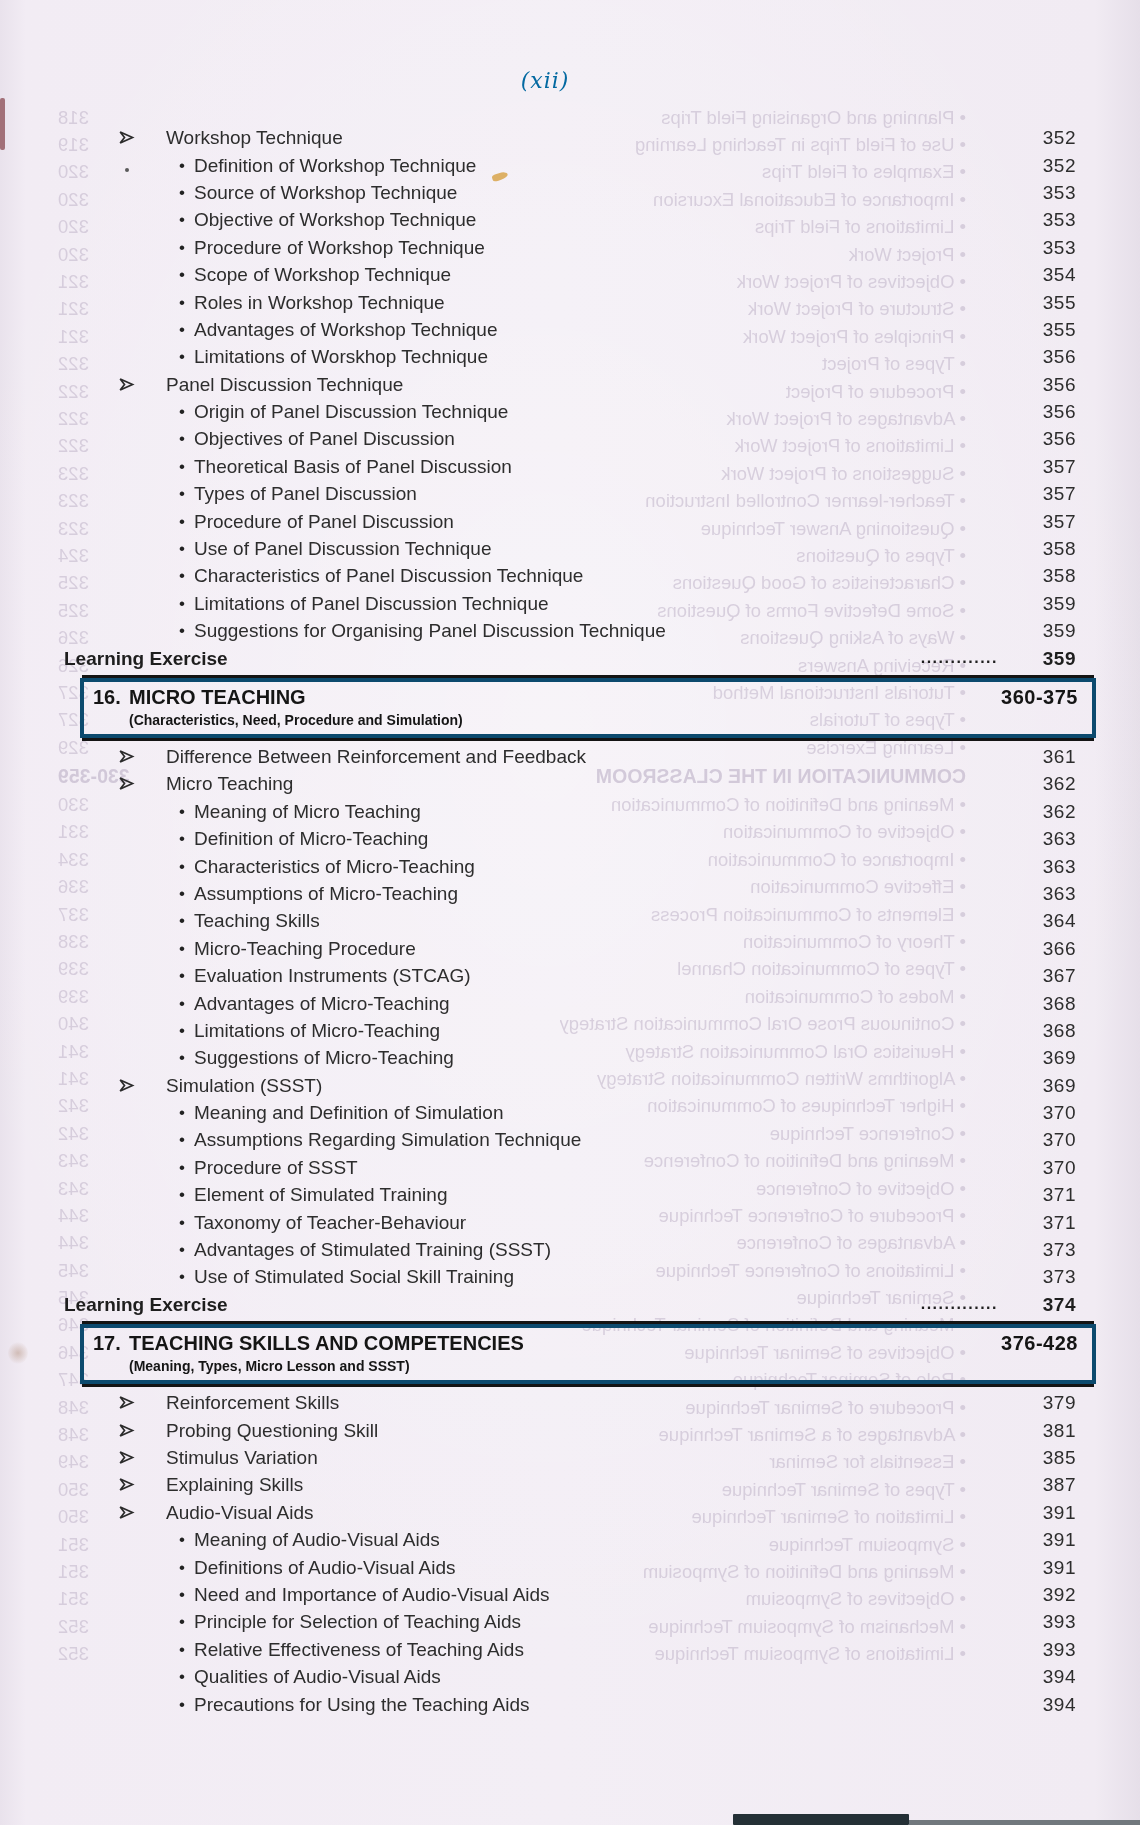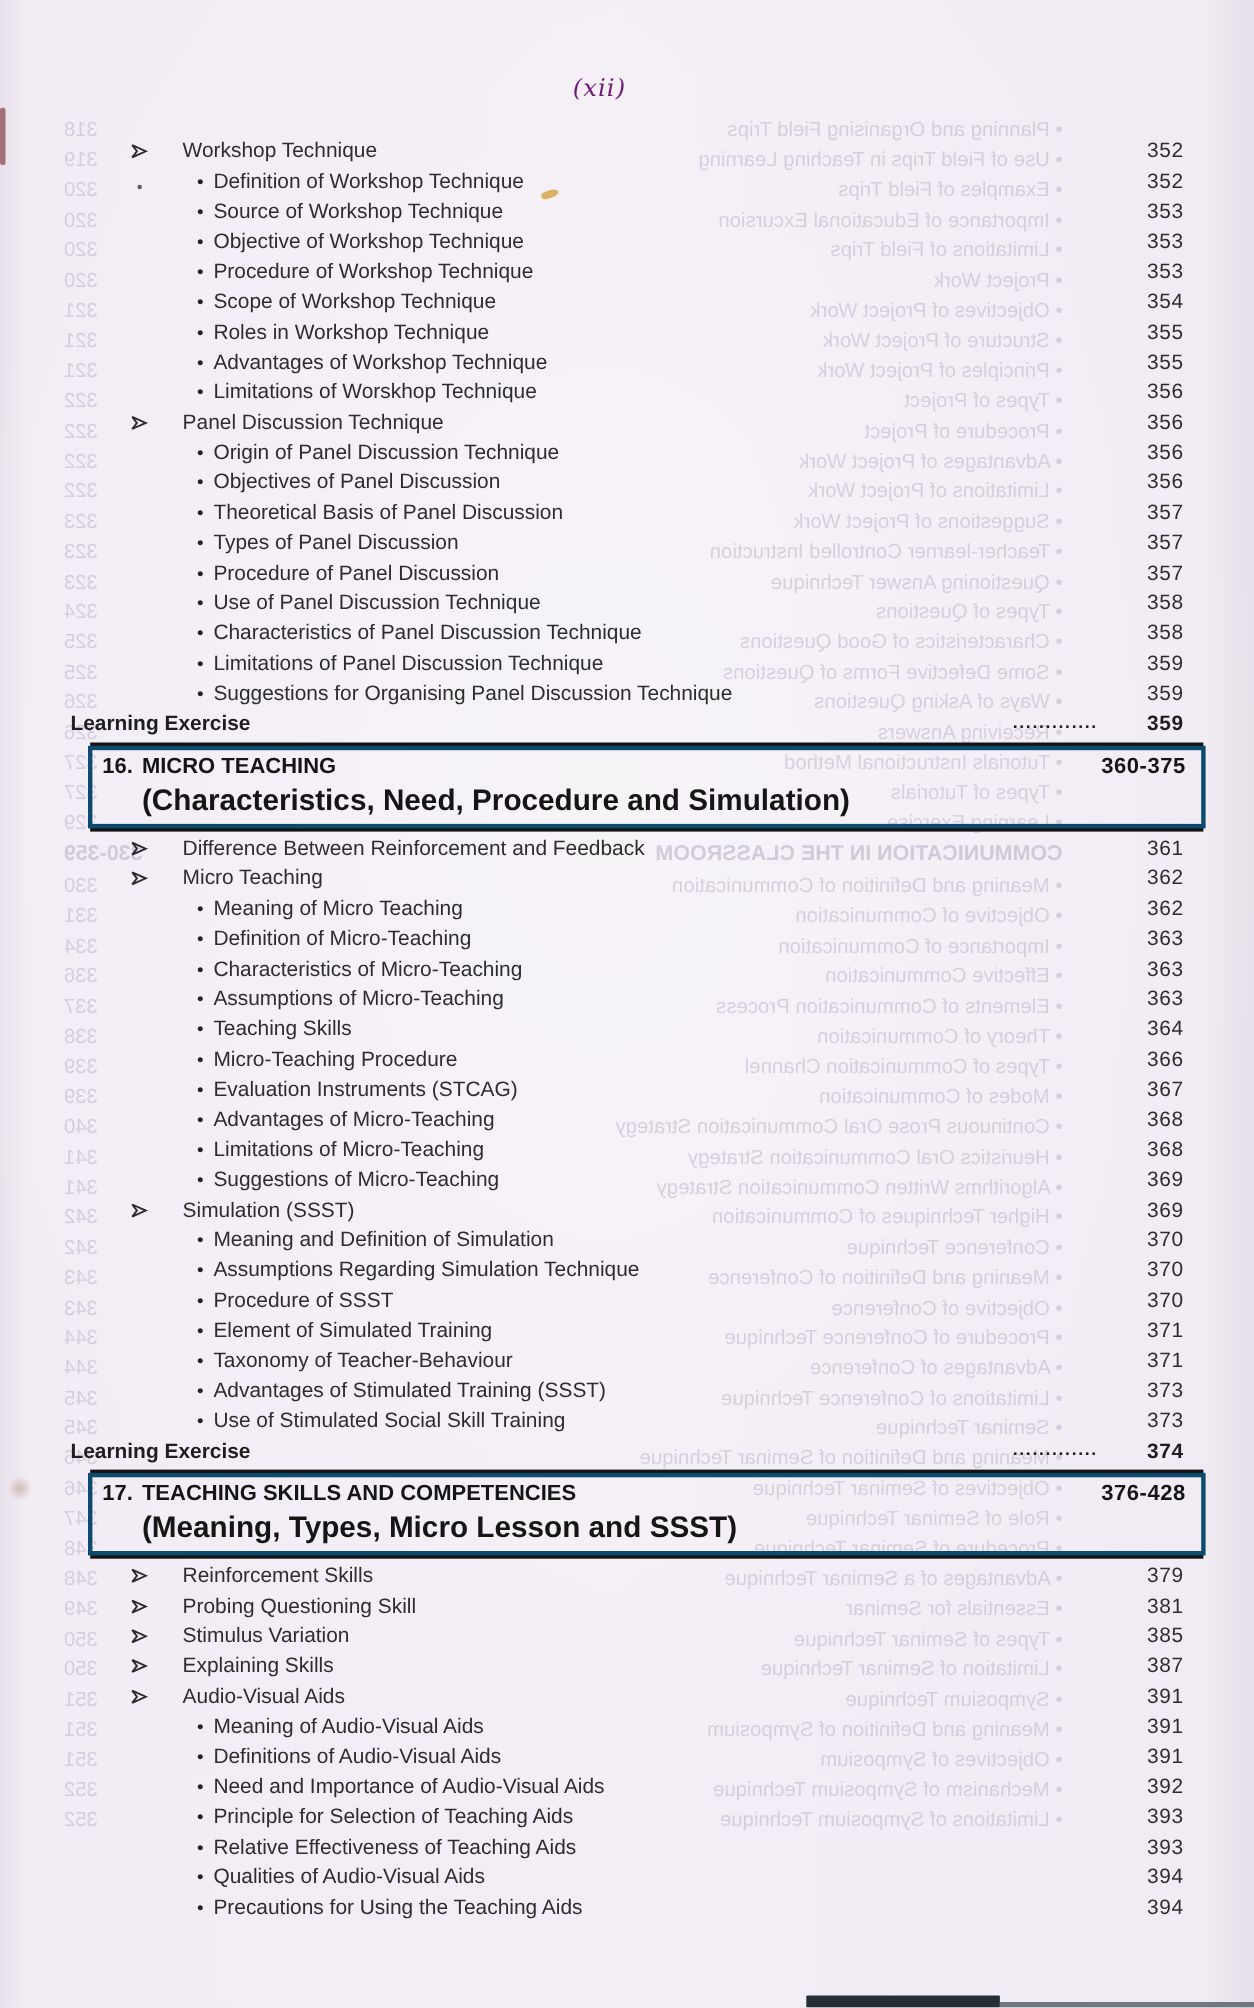--- a/index.html
+++ b/index.html
@@ -21,21 +21,21 @@
     font-size:18.5px;
   }
   .ghost .grow{display:flex;align-items:center;height:27.4px;white-space:nowrap;}
   .ghost .grow .glabel{overflow:hidden;}
   .ghost .grow .gnum{margin-left:auto;padding-left:12px;}
   .ghost .ghead{font-weight:bold;font-size:19.5px;color:#b7aac2;height:30px;}
   
   .folio{
     position:absolute;top:68px;left:0;width:1090px;text-align:center;z-index:3;
     font-family:"DejaVu Serif","Liberation Serif",serif;font-style:italic;
-    font-size:22px;letter-spacing:1px;color:#701a75;
+    font-size:22px;letter-spacing:1px;color:#0369a1;
   }
   .toc{position:absolute;top:124px;left:16px;width:1140px;z-index:2;}
   .row{display:flex;align-items:center;height:27.4px;padding-right:80px;font-size:19px;line-height:1;}
   .row .num{margin-left:auto;flex:none;min-width:62px;text-align:right;letter-spacing:.5px;}
   .row-e1{padding-left:102px;}
   .row-e1 .marker{flex:none;width:48px;display:flex;align-items:center;}
   .row-e2{padding-left:163px;}
   .row-e2 .marker{flex:none;width:15px;font-size:17px;color:#222;}
   .row-ex{padding-left:48px;font-weight:bold;color:#1e1e1e;}
   .row-ex .dots{margin-left:auto;flex:none;letter-spacing:1.5px;font-weight:bold;padding-right:16px;font-size:16px;}
@@ -43,21 +43,21 @@
   .chapter-box{
     margin:6px 60px 5px 64px;
     border:4px solid #0c4a6e;
     box-shadow:0 -5px 0 -2px #141414, 0 5px 0 -2px #141414;
     padding:4px 14px 6px 9px;
     background:rgba(255,255,255,0.04);
   }
   .ch-line1{display:flex;align-items:baseline;font-weight:bold;font-size:20px;color:#151515;}
   .ch-num{flex:none;width:36px;}
   .ch-pages{margin-left:auto;letter-spacing:.5px;}
-  .ch-sub{font-weight:bold;font-size:27px;color:#151515;padding-left:36px;margin-top:3px;}
+  .ch-sub{font-weight:bold;font-size:14px;color:#151515;padding-left:36px;margin-top:3px;}
   
   .artifact{position:absolute;z-index:4;}
   .a-bottom-bar{left:733px;bottom:0;width:176px;height:11px;border-radius:1px;}
   .a-bottom-line{left:909px;bottom:0;width:231px;height:5px;}
   .a-left-streak{left:0;top:98px;width:5px;height:52px;opacity:.75;border-radius:2px;}
   .a-spot{left:8px;top:1342px;width:20px;height:22px;border-radius:50%;opacity:.5;}
   .a-speck{left:492px;top:173px;width:16px;height:7px;transform:rotate(-18deg);opacity:.85;border-radius:40% 60% 60% 40%;}
   .a-straydot{position:absolute;left:125px;top:168px;width:4px;height:4px;border-radius:50%;background:#5a5a5a;z-index:2;}
 </style>
 </head>

